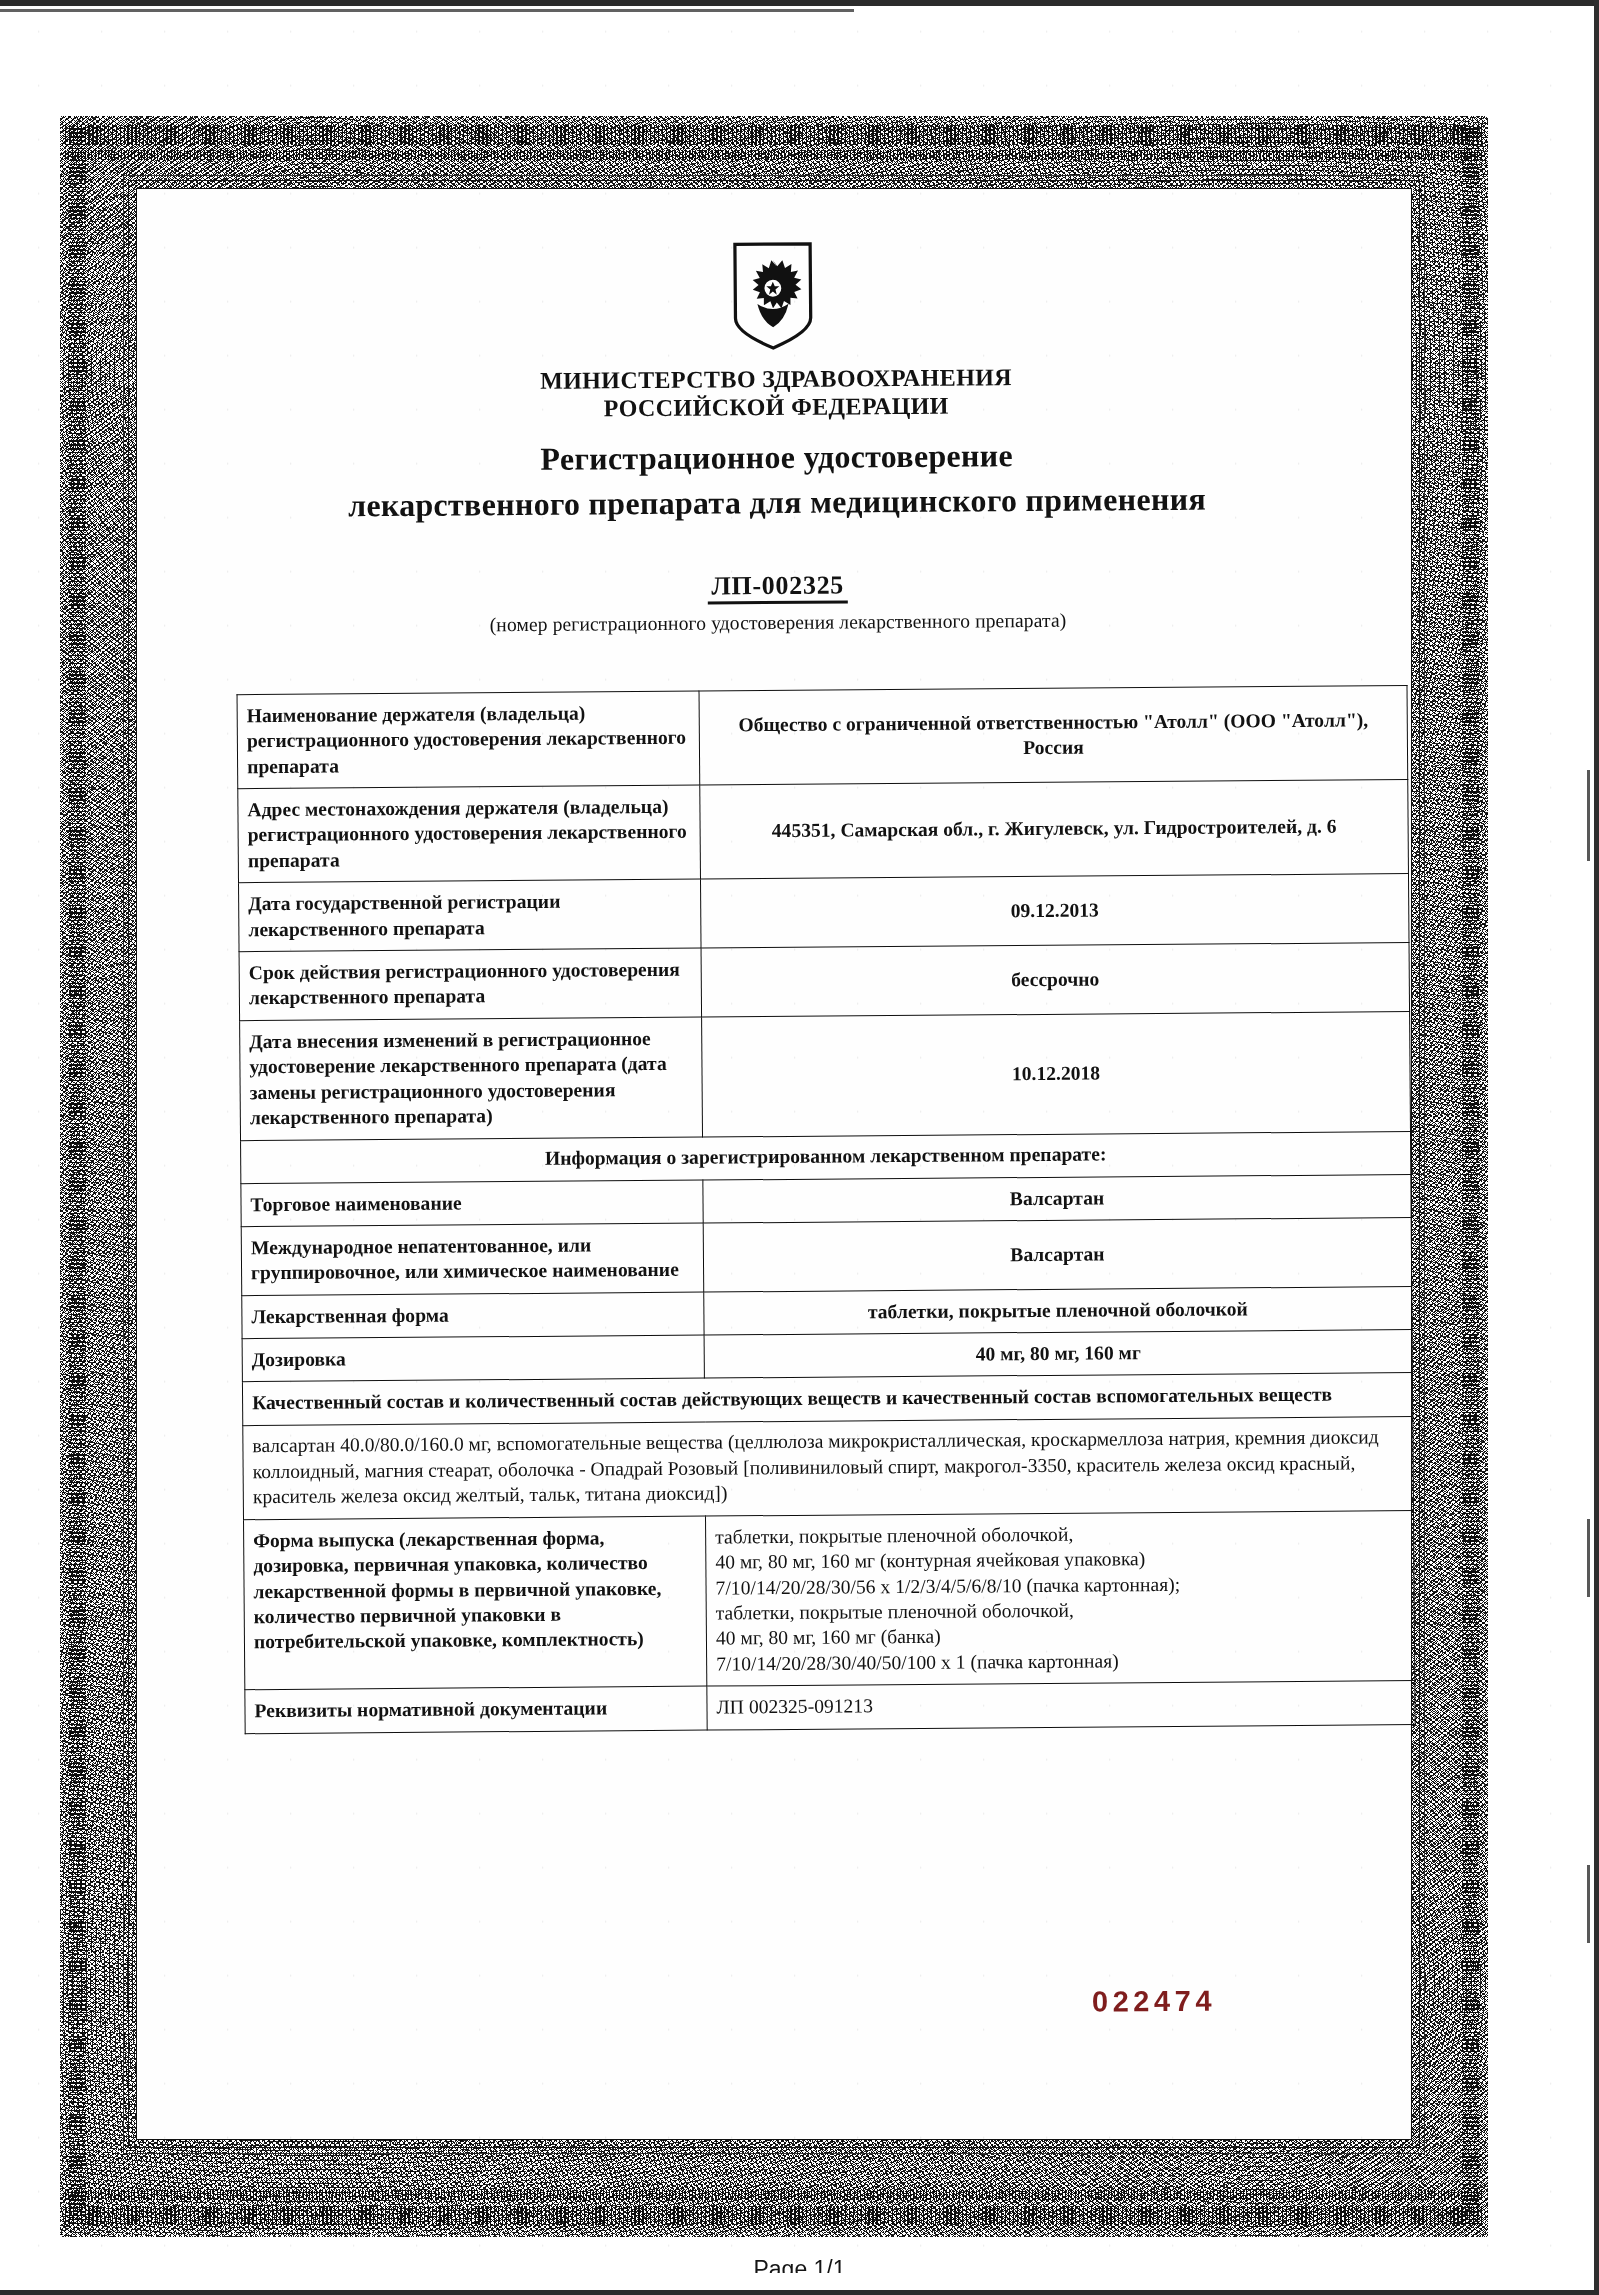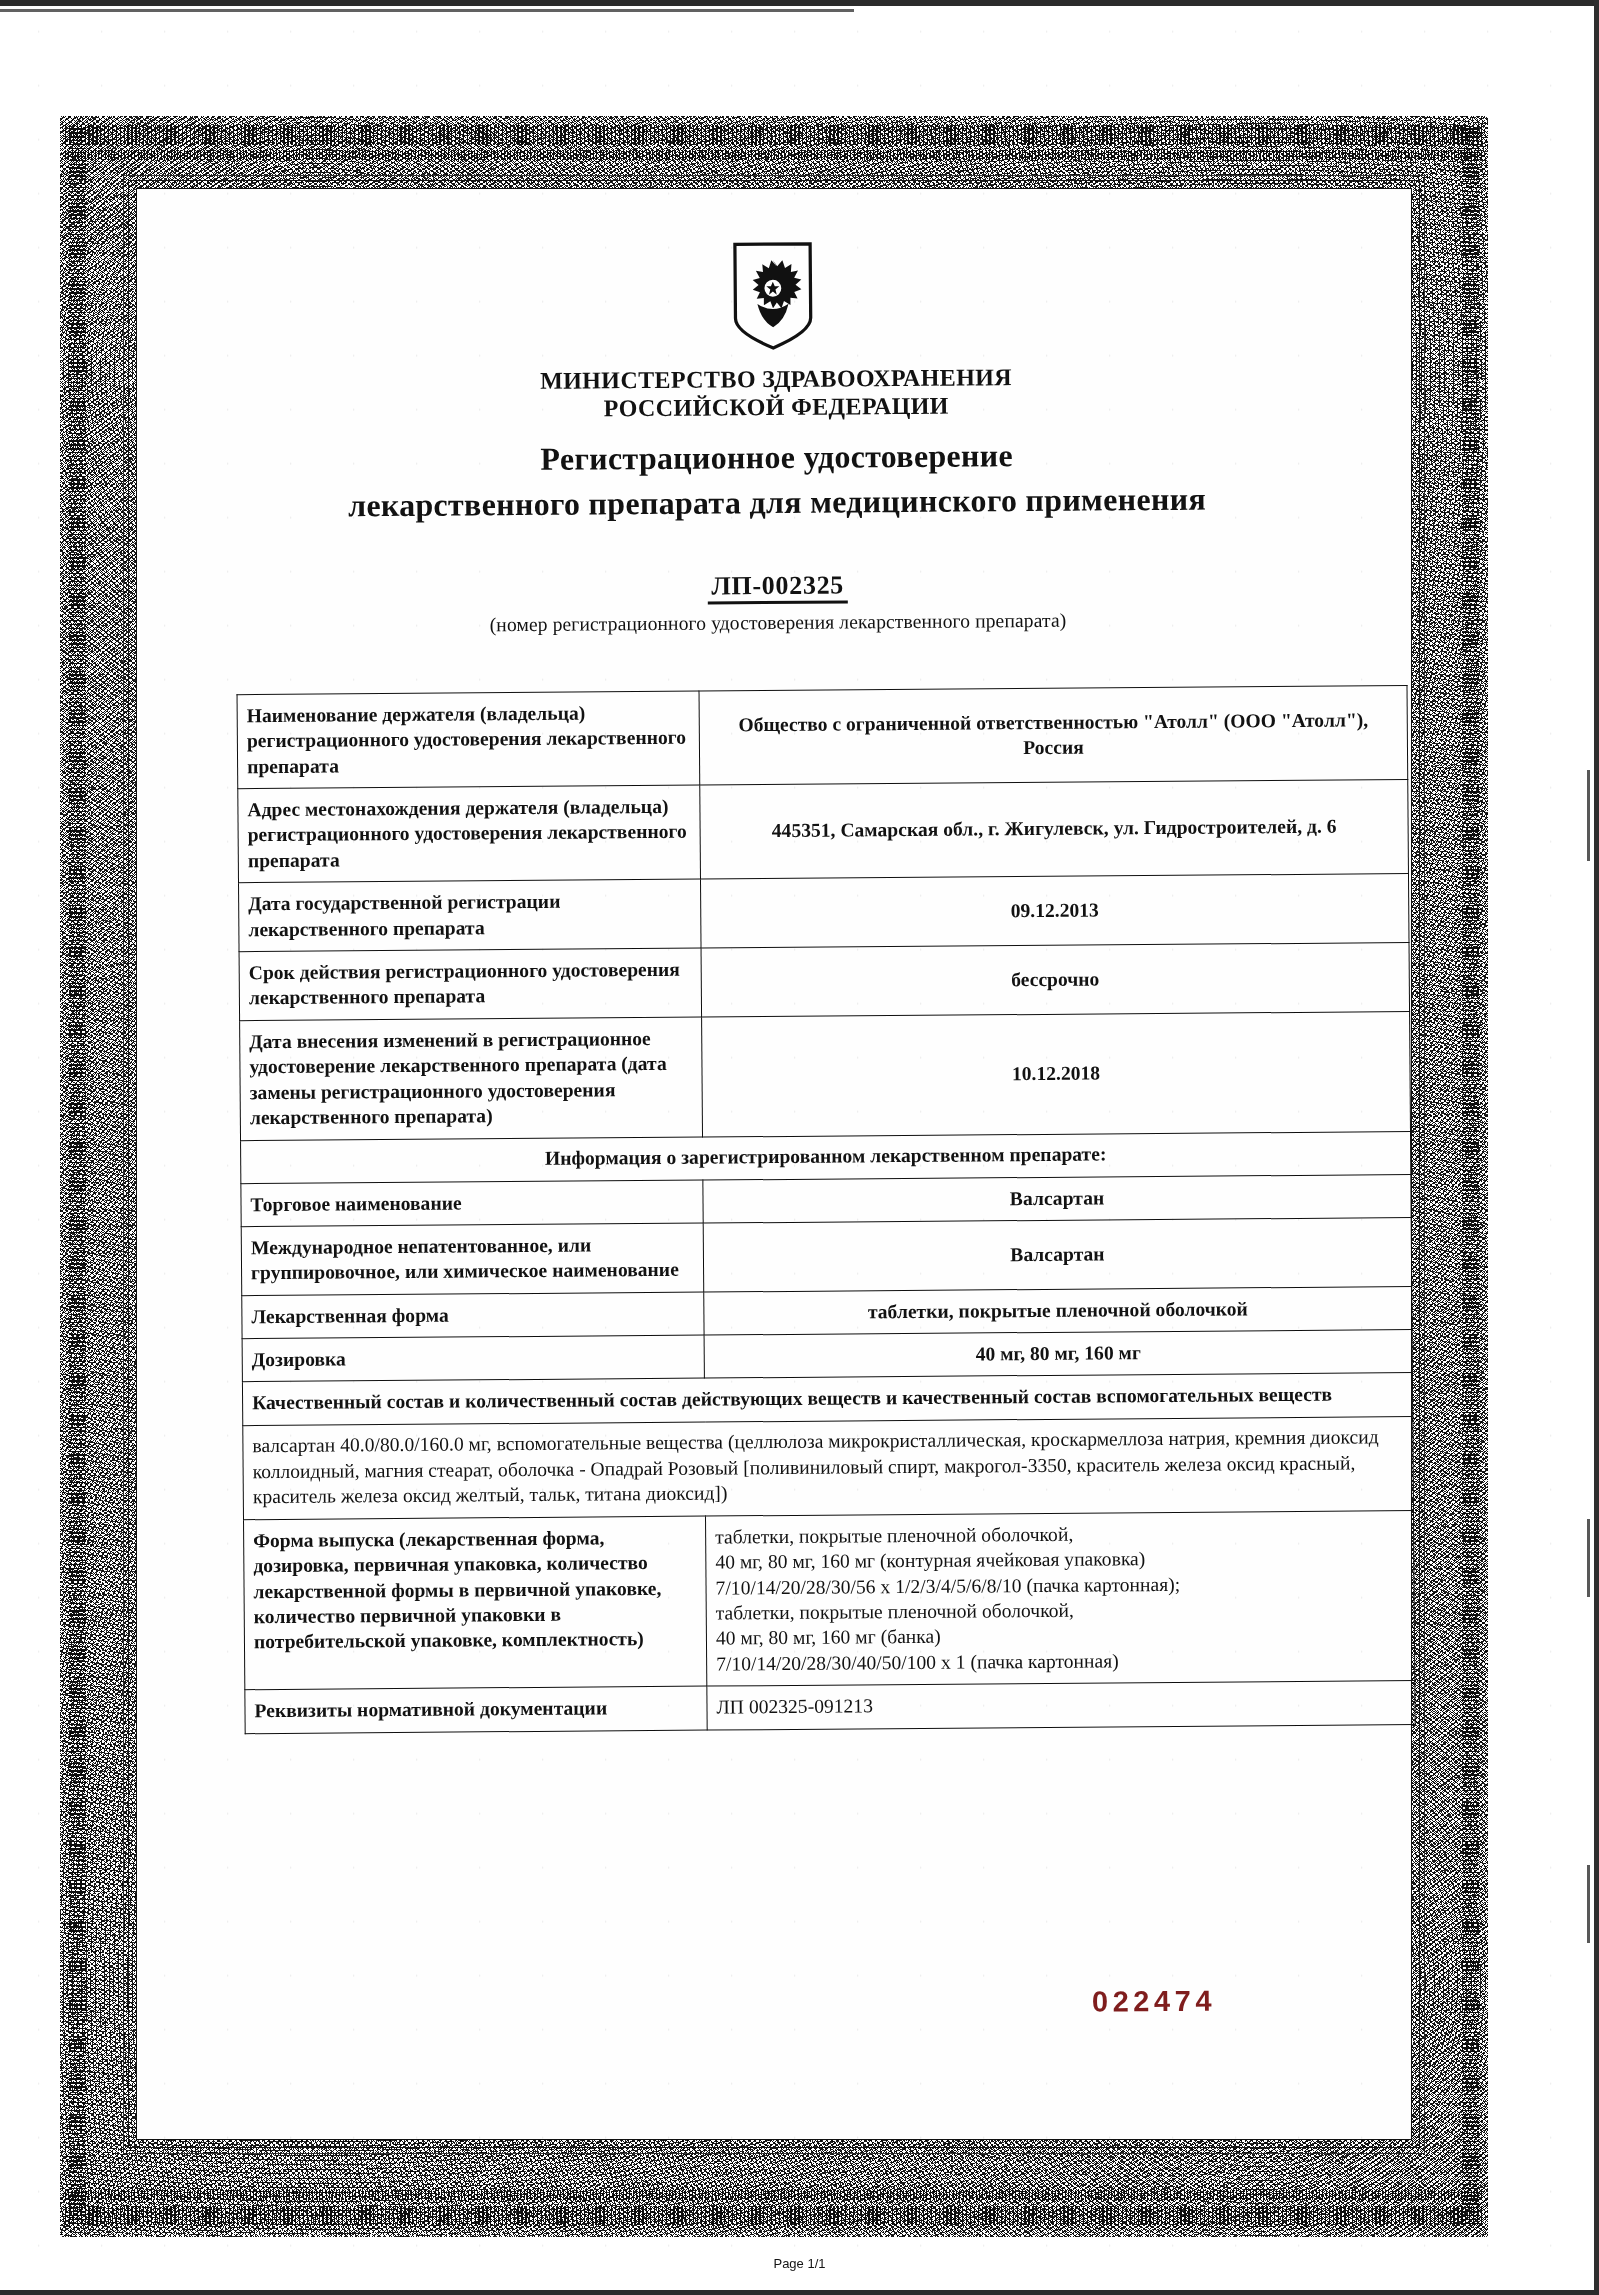--- a/index.html
+++ b/index.html
@@ -141,21 +141,21 @@
   .serial{
     position:absolute; left:1017px; top:1872px;
     font-size:29px; letter-spacing:4.6px; font-weight:700;
     font-family:"Liberation Sans", sans-serif;
     color:#7f1d1d;
   }
 
   
   .footer{
     position:absolute; left:0; right:0; top:2256px; text-align:center;
-    font-size:13px; font-family:"Liberation Sans", sans-serif; color:#141414;
+    font-size:23px; font-family:"Liberation Sans", sans-serif; color:#141414;
     overflow:hidden; height:17px;
   }
 
   
   #skew{transform:rotate(-0.45deg); transform-origin:50% 40%;}
 </style>
 </head>
 <body>
 
 <div id="scan">

